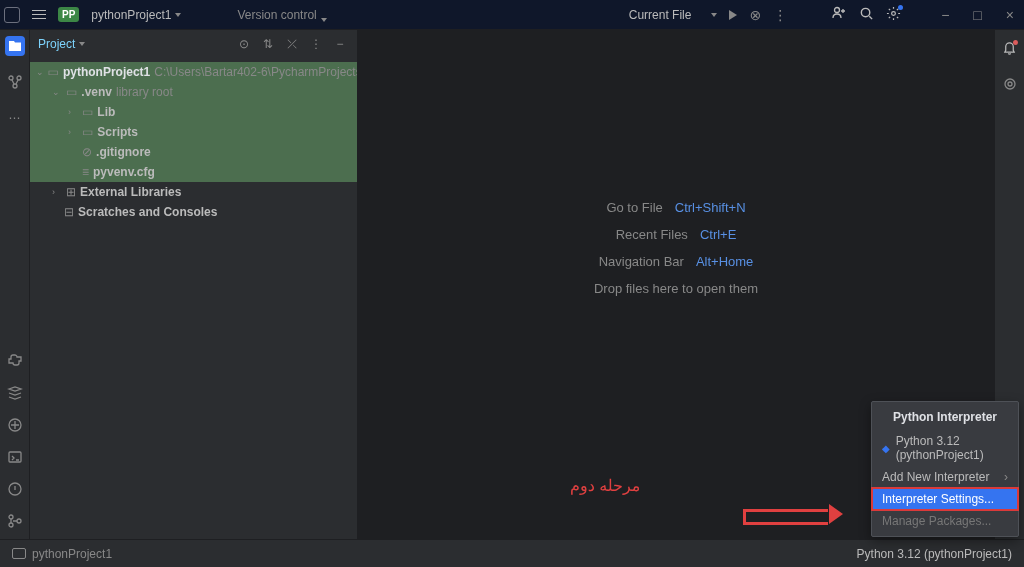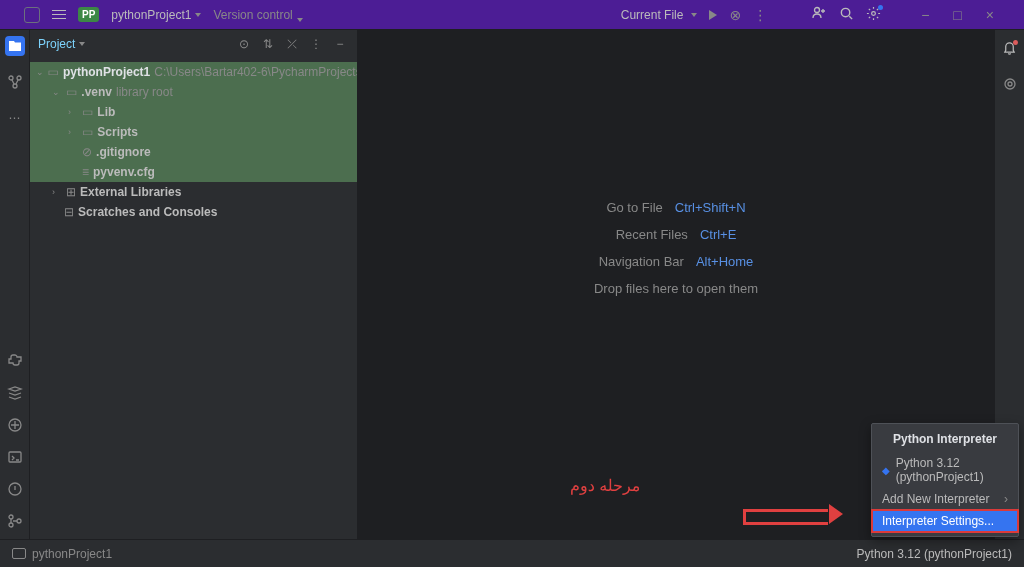--- a/index.html
+++ b/index.html
@@ -8,35 +8,35 @@
       height: 567px;
       background: #2b2d30;
       font-family: -apple-system, BlinkMacSystemFont, "Segoe UI", sans-serif;
       font-size: 12px;
       color: #bbbbbb;
       overflow: hidden;
       position: relative;
     }
     .titlebar {
       height: 30px;
-      background: #4c1d95;
+      background: #0f172a;
       border-bottom: 1px solid #1e1f22;
       display: flex;
       align-items: center;
-      padding: 0 24px;
+      padding: 0 4px;
     }
     .titlebar-left { display: flex; align-items: center; gap: 12px; flex: 1; }
     .titlebar-right { display: flex; align-items: center; gap: 12px; }
     .logo-icon { width: 16px; height: 16px; border: 1.5px solid #6c707e; border-radius: 3px; }
     .hamburger-icon { display: flex; flex-direction: column; gap: 2.5px; }
     .hamburger-icon span { width: 14px; height: 1.5px; background: #bbbbbb; }
     .pp-badge { background: #3c8746; color: #fff; padding: 2px 4px; border-radius: 3px; font-size: 10px; font-weight: bold; }
     .project-dd { color: #bbbbbb; display: flex; align-items: center; gap: 4px; }
-    .vcs-dd { color: #888; display: flex; align-items: flex-end; gap: 4px; font-size: 12px; }
-    .current-file { color: #bbbbbb; display: flex; align-items: center; gap: 8px; }
+    .vcs-dd { color: #888; display: flex; align-items: flex-end; gap: 4px; font-size: 12px; margin-left: 44px; }
+    .current-file { color: #bbbbbb; display: flex; align-items: center; gap: 20px; }
     .chevron-down { width: 0; height: 0; border-left: 3px solid transparent; border-right: 3px solid transparent; border-top: 4px solid #888; }
     .play-icon { width: 0; height: 0; border-top: 5px solid transparent; border-bottom: 5px solid transparent; border-left: 8px solid #888; }
     .bug-icon, .run-icon, .more-icon { color: #888; font-size: 14px; }
     .person-add { font-size: 14px; color: #bbbbbb; }
     .search-ico { font-size: 14px; color: #bbbbbb; }
     .gear-icon-tb { font-size: 14px; color: #bbbbbb; position: relative; }
     .gear-icon-tb::after { content: ''; position: absolute; top: -1px; right: -2px; width: 5px; height: 5px; background: #3574f0; border-radius: 50%; }
     .win-btn { color: #888; font-size: 14px; padding: 0 6px; }
     .main-layout { display: flex; height: 509px; }
     .left-rail {
@@ -382,16 +382,19 @@
   <div class="popup-item">
     <span class="py-icon">◆</span>
     <span>Python 3.12 (pythonProject1)</span>
   </div>
   <div class="popup-item arrow">
     <span>Add New Interpreter</span>
   </div>
   <div class="popup-item selected highlighted">
     <span>Interpreter Settings...</span>
   </div>
+  <div class="popup-item dim">
+    <span>Manage Packages...</span>
+  </div>
 </div>
 
 <div class="annot-text">مرحله دوم</div>
 <div class="annot-arrow"></div>
 
 </body></html>

